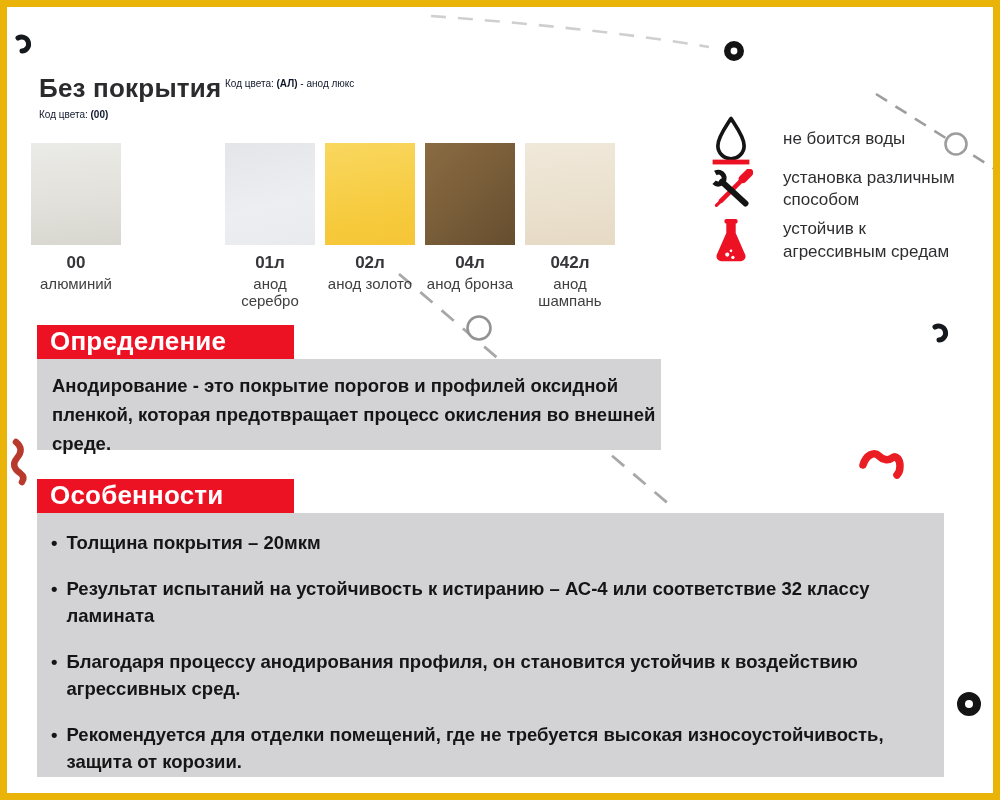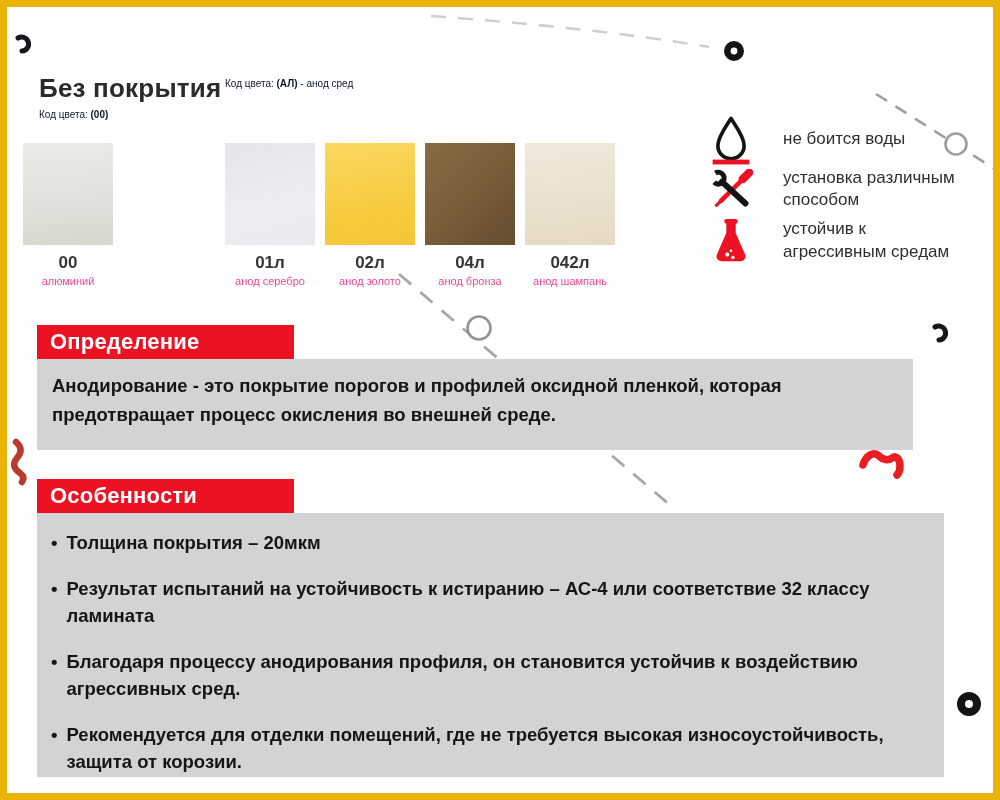--- a/index.html
+++ b/index.html
@@ -12,33 +12,33 @@
   
   .group { position:absolute; top:66px; }
   .g-title { font-size:26px; font-weight:700; color:#2b2b2d; letter-spacing:.2px; }
   .g-sub { margin-top:5px; font-size:10px; color:#0f172a; }
   .g-sub .val { font-weight:700; }
 
   
   .swatch { position:absolute; top:136px; width:90px; text-align:center; }
   .chip { width:90px; height:102px; }
   .sw-code { margin-top:8px; font-size:17px; font-weight:700; color:#36363a; }
-  .sw-name { margin-top:2px; font-size:11px; color:#ec4899; }
+  .sw-name { margin-top:2px; font-size:15px; color:#404040; }
 
   
   .feat { position:absolute; left:700px; display:flex; align-items:center; }
   .feat-icon { width:48px; display:flex; justify-content:center; flex:0 0 48px; }
   .feat-label { margin-left:28px; font-size:17px; color:#2e2e30; line-height:1.3; }
 
   
   .banner { position:absolute; width:257px; height:34px; background:#ed1124;
-            color:#fff; font-size:22px; font-weight:700; line-height:33px;
+            color:#fff; font-size:26px; font-weight:700; line-height:33px;
             padding-left:13px; letter-spacing:.2px; }
   .panel { position:absolute; background:#d3d3d5; }
-  .panel-def { left:30px; top:352px; width:876px; height:91px;
+  .panel-def { left:30px; top:352px; width:624px; height:91px;
                padding:13px 5px 0 15px; }
   .def-text { font-size:18.5px; font-weight:600; color:#151515; line-height:1.56; }
   .panel-feat { left:30px; top:506px; width:907px; height:264px;
                 padding:16px 20px 0 14px; }
   .b-item { display:flex; font-size:18.5px; font-weight:600; color:#151515;
             line-height:1.46; }
   .b-item + .b-item { margin-top:19px; }
   .b-dot { margin-right:9px; }
 </style>
 </head>
@@ -76,25 +76,25 @@
     <div class="g-sub">
       <span>Код цвета:</span>
       <span class="val">(00)</span>
       <span></span>
     </div>
   </div>
   <div class="group" style="left:218px">
     <div class="g-sub">
       <span>Код цвета:</span>
       <span class="val">(АЛ)</span>
-      <span>- анод сред</span>
+      <span>- анод люкс</span>
     </div>
   </div>
 
-  <div class="swatch" style="left:16px">
+  <div class="swatch" style="left:24px">
     <div class="chip" style="background:linear-gradient(175deg,#ebebe7 0%,#e2e1db 55%,#d7d6cf 100%)"></div>
     <div class="sw-code">00</div>
     <div class="sw-name">алюминий</div>
   </div>
   <div class="swatch" style="left:218px">
     <div class="chip" style="background:linear-gradient(165deg,#e3e5e9 0%,#edeef1 60%,#e8eaee 100%)"></div>
     <div class="sw-code">01л</div>
     <div class="sw-name">анод серебро</div>
   </div>
   <div class="swatch" style="left:318px">

